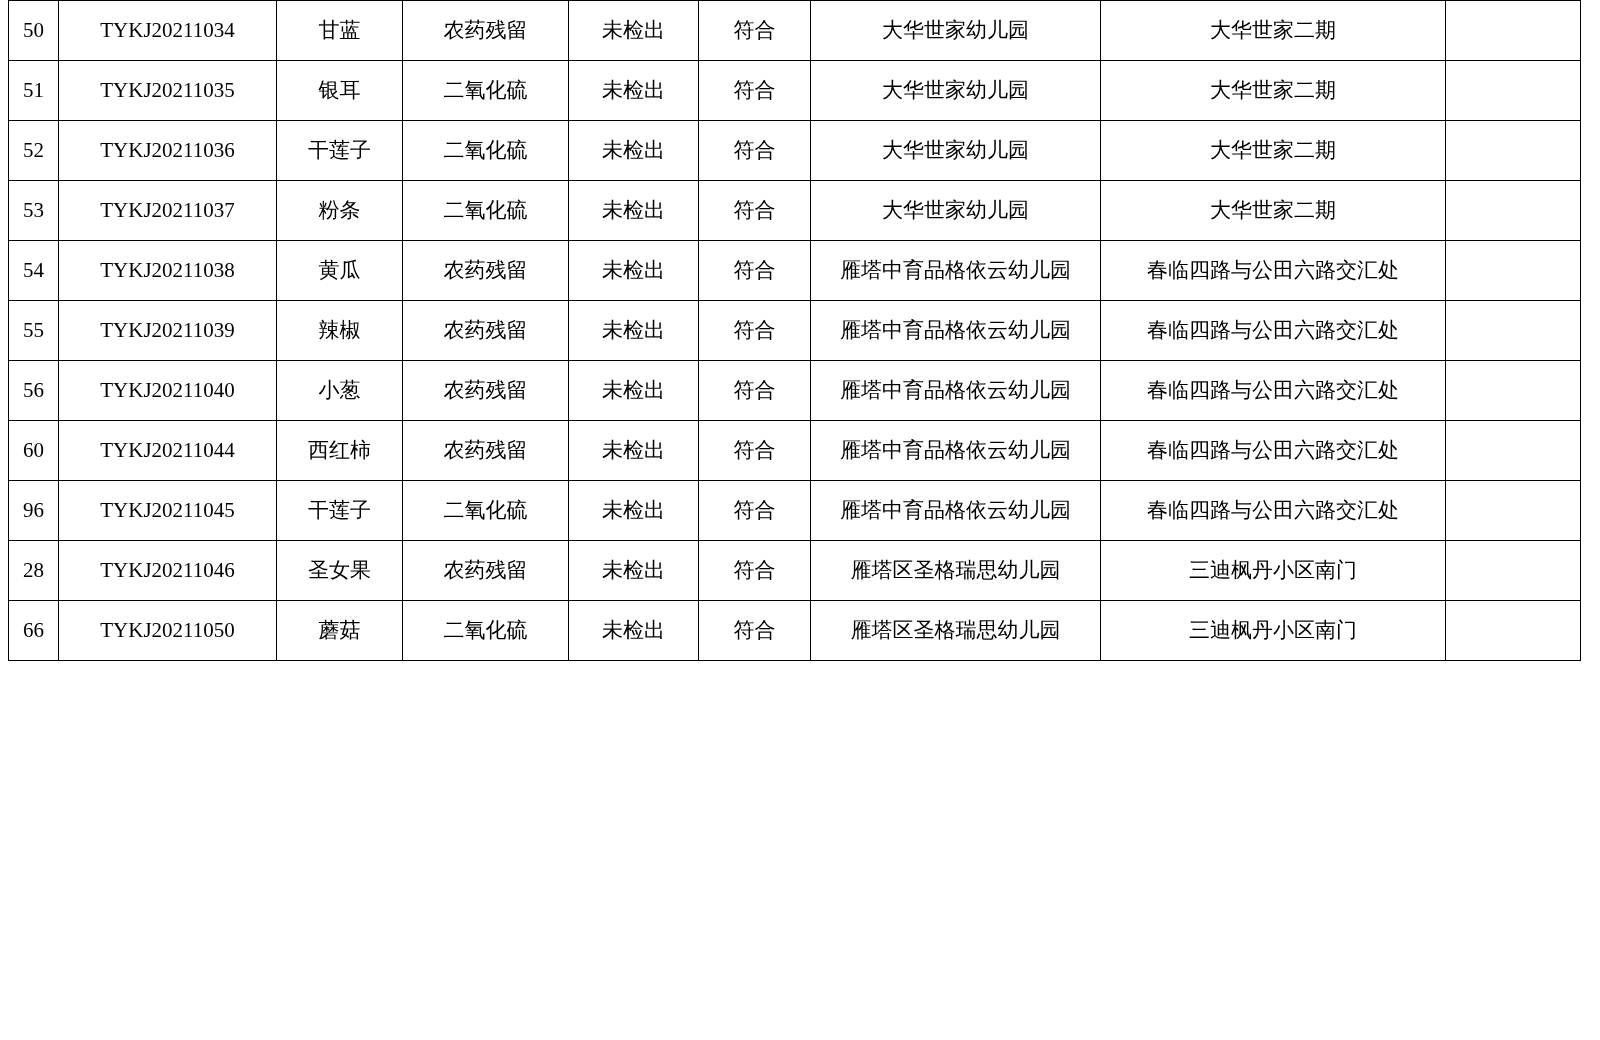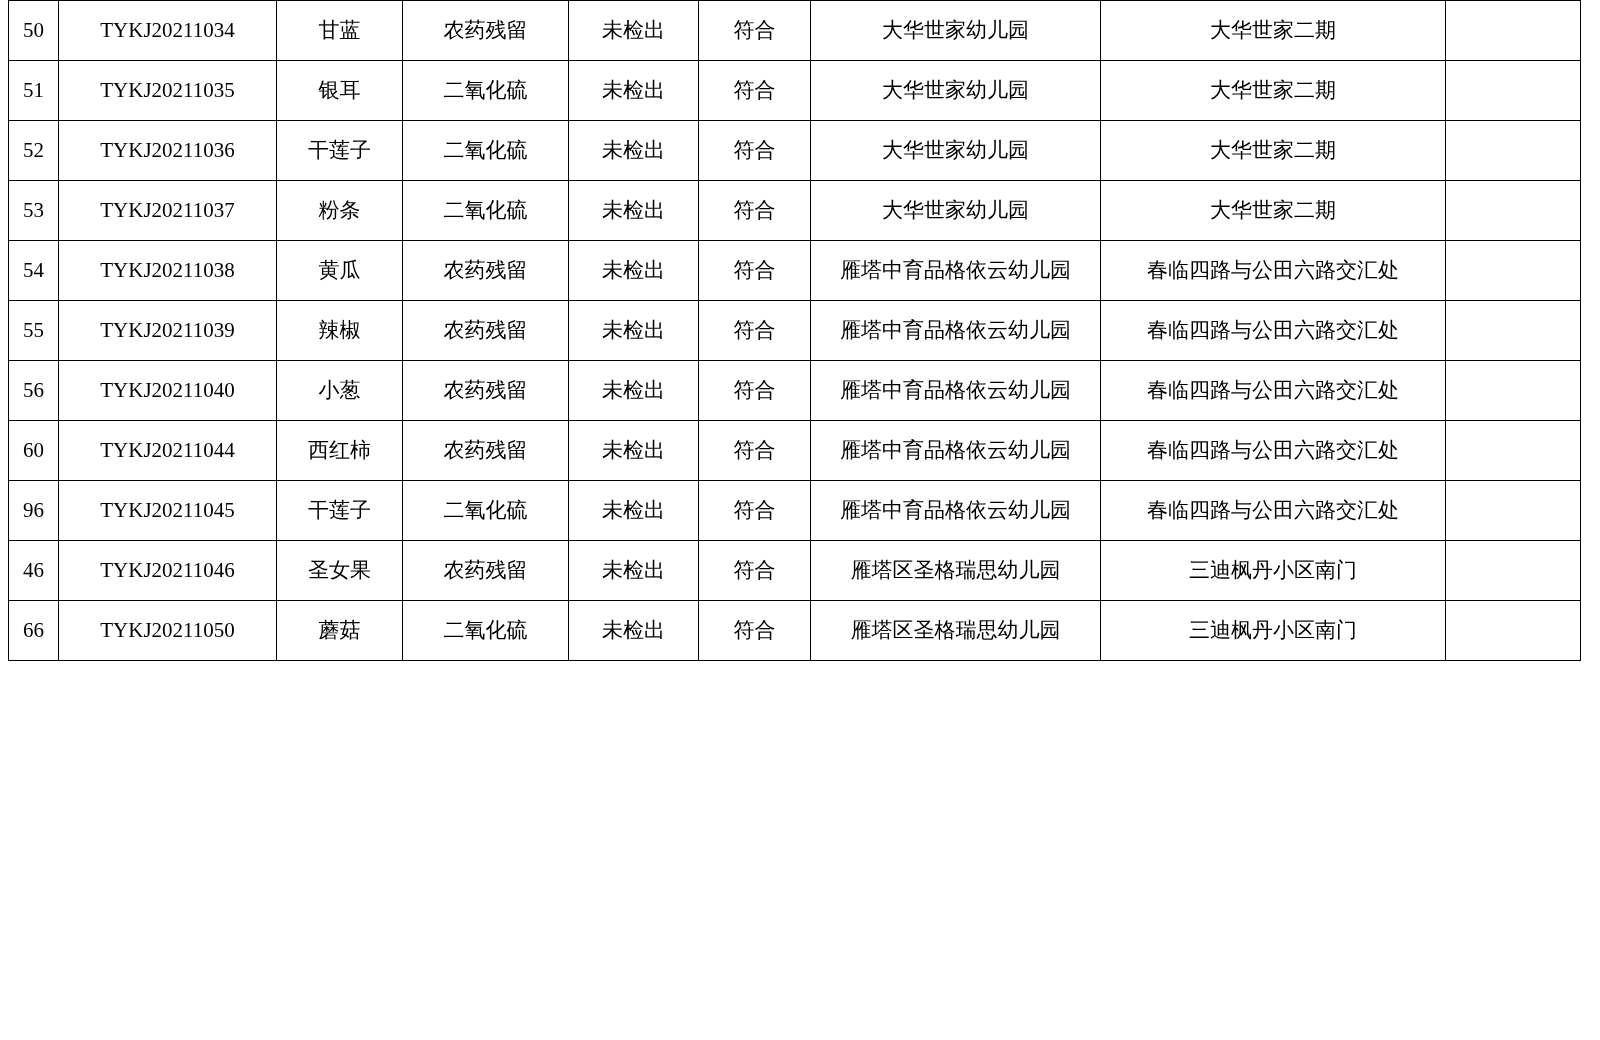--- a/index.html
+++ b/index.html
@@ -147,21 +147,21 @@
           <td class="c-code">TYKJ20211045</td>
           <td class="c-sample">干莲子</td>
           <td class="c-item">二氧化硫</td>
           <td class="c-result">未检出</td>
           <td class="c-verdict">符合</td>
           <td class="c-unit">雁塔中育品格依云幼儿园</td>
           <td class="c-address">春临四路与公田六路交汇处</td>
           <td class="c-remark"></td>
         </tr>
         <tr>
-          <td class="c-index">46</td>
+          <td class="c-index">28</td>
           <td class="c-code">TYKJ20211046</td>
           <td class="c-sample">圣女果</td>
           <td class="c-item">农药残留</td>
           <td class="c-result">未检出</td>
           <td class="c-verdict">符合</td>
           <td class="c-unit">雁塔区圣格瑞思幼儿园</td>
           <td class="c-address">三迪枫丹小区南门</td>
           <td class="c-remark"></td>
         </tr>
         <tr>

